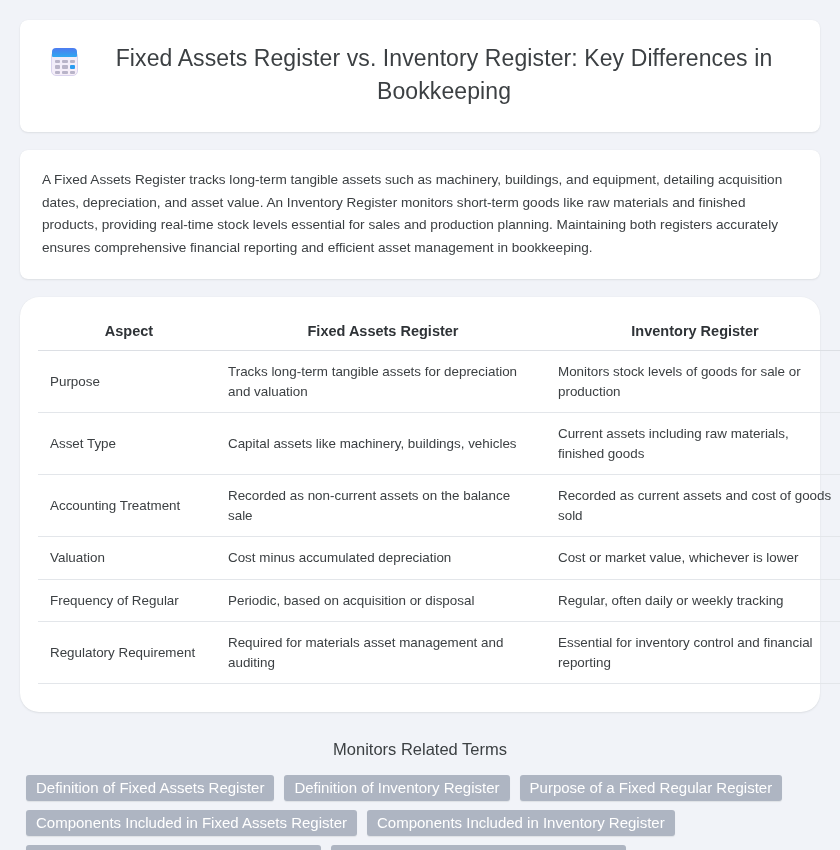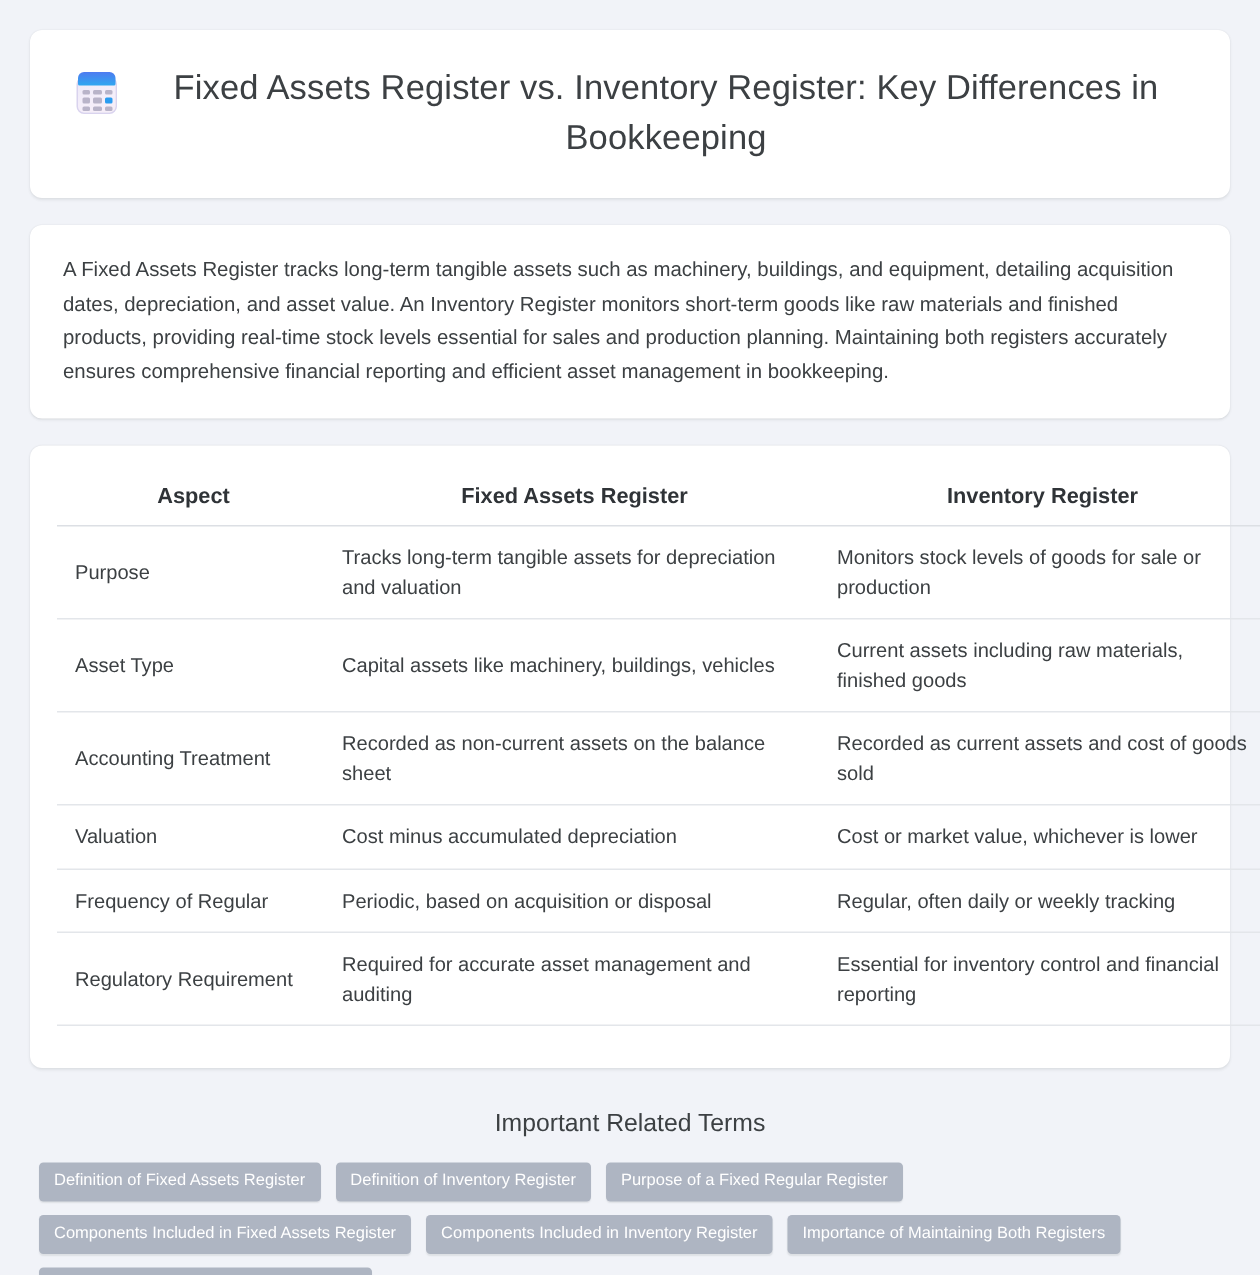--- a/index.html
+++ b/index.html
@@ -94,20 +94,21 @@
     font-size: 13.6px;
     line-height: 22.5px;
     color: #3c4043;
     text-align: left;
   }
 
   
   .table-card {
     padding: 18px 30px 28px 18px;
     margin-bottom: 16px;
+    border-radius: 19px;
   }
   table.cmp {
     width: 100%;
     border-collapse: collapse;
     table-layout: fixed;
   }
   table.cmp th {
     font-size: 14.5px;
     font-weight: bold;
     color: #2f3337;
@@ -139,21 +140,21 @@
   }
   .tag-cloud {
     display: flex;
     flex-wrap: wrap;
     gap: 9px 10px;
     align-content: flex-start;
   }
   .tag {
     background: #aeb5c2;
     color: #ffffff;
-    font-size: 11px;
+    font-size: 15px;
     line-height: 13px;
     padding: 6px 10px 7px 10px;
     border-radius: 3px;
     white-space: nowrap;
     box-shadow: 0 1px 1px rgba(60,64,67,0.10);
   }
   .footer-filler { height: 30px; }
 </style>
 </head>
 <body>
@@ -205,44 +206,44 @@
             <td>Tracks long-term tangible assets for depreciation and valuation</td>
             <td>Monitors stock levels of goods for sale or production</td>
           </tr>
           <tr>
             <td>Asset Type</td>
             <td>Capital assets like machinery, buildings, vehicles</td>
             <td>Current assets including raw materials, finished goods</td>
           </tr>
           <tr>
             <td>Accounting Treatment</td>
-            <td>Recorded as non-current assets on the balance sheet</td>
+            <td>Recorded as non-current assets on the balance sale</td>
             <td>Recorded as current assets and cost of goods sold</td>
           </tr>
           <tr>
             <td>Valuation</td>
             <td>Cost minus accumulated depreciation</td>
             <td>Cost or market value, whichever is lower</td>
           </tr>
           <tr>
             <td>Frequency of Regular</td>
             <td>Periodic, based on acquisition or disposal</td>
             <td>Regular, often daily or weekly tracking</td>
           </tr>
           <tr>
             <td>Regulatory Requirement</td>
-            <td>Required for accurate asset management and auditing</td>
+            <td>Required for materials asset management and auditing</td>
             <td>Essential for inventory control and financial reporting</td>
           </tr>
         </tbody>
       </table>
     </div>
 
     <div class="terms-section">
-      <div class="terms-heading">Important Related Terms</div>
+      <div class="terms-heading">Monitors Related Terms</div>
       <div class="tag-cloud">
         <span class="tag">Definition of Fixed Assets Register</span>
         <span class="tag">Definition of Inventory Register</span>
         <span class="tag">Purpose of a Fixed Regular Register</span>
         <span class="tag">Components Included in Fixed Assets Register</span>
         <span class="tag">Components Included in Inventory Register</span>
         <span class="tag">Importance of Maintaining Both Registers</span>
         <span class="tag">Compliance and Reporting Requirements</span>
 
       </div>

